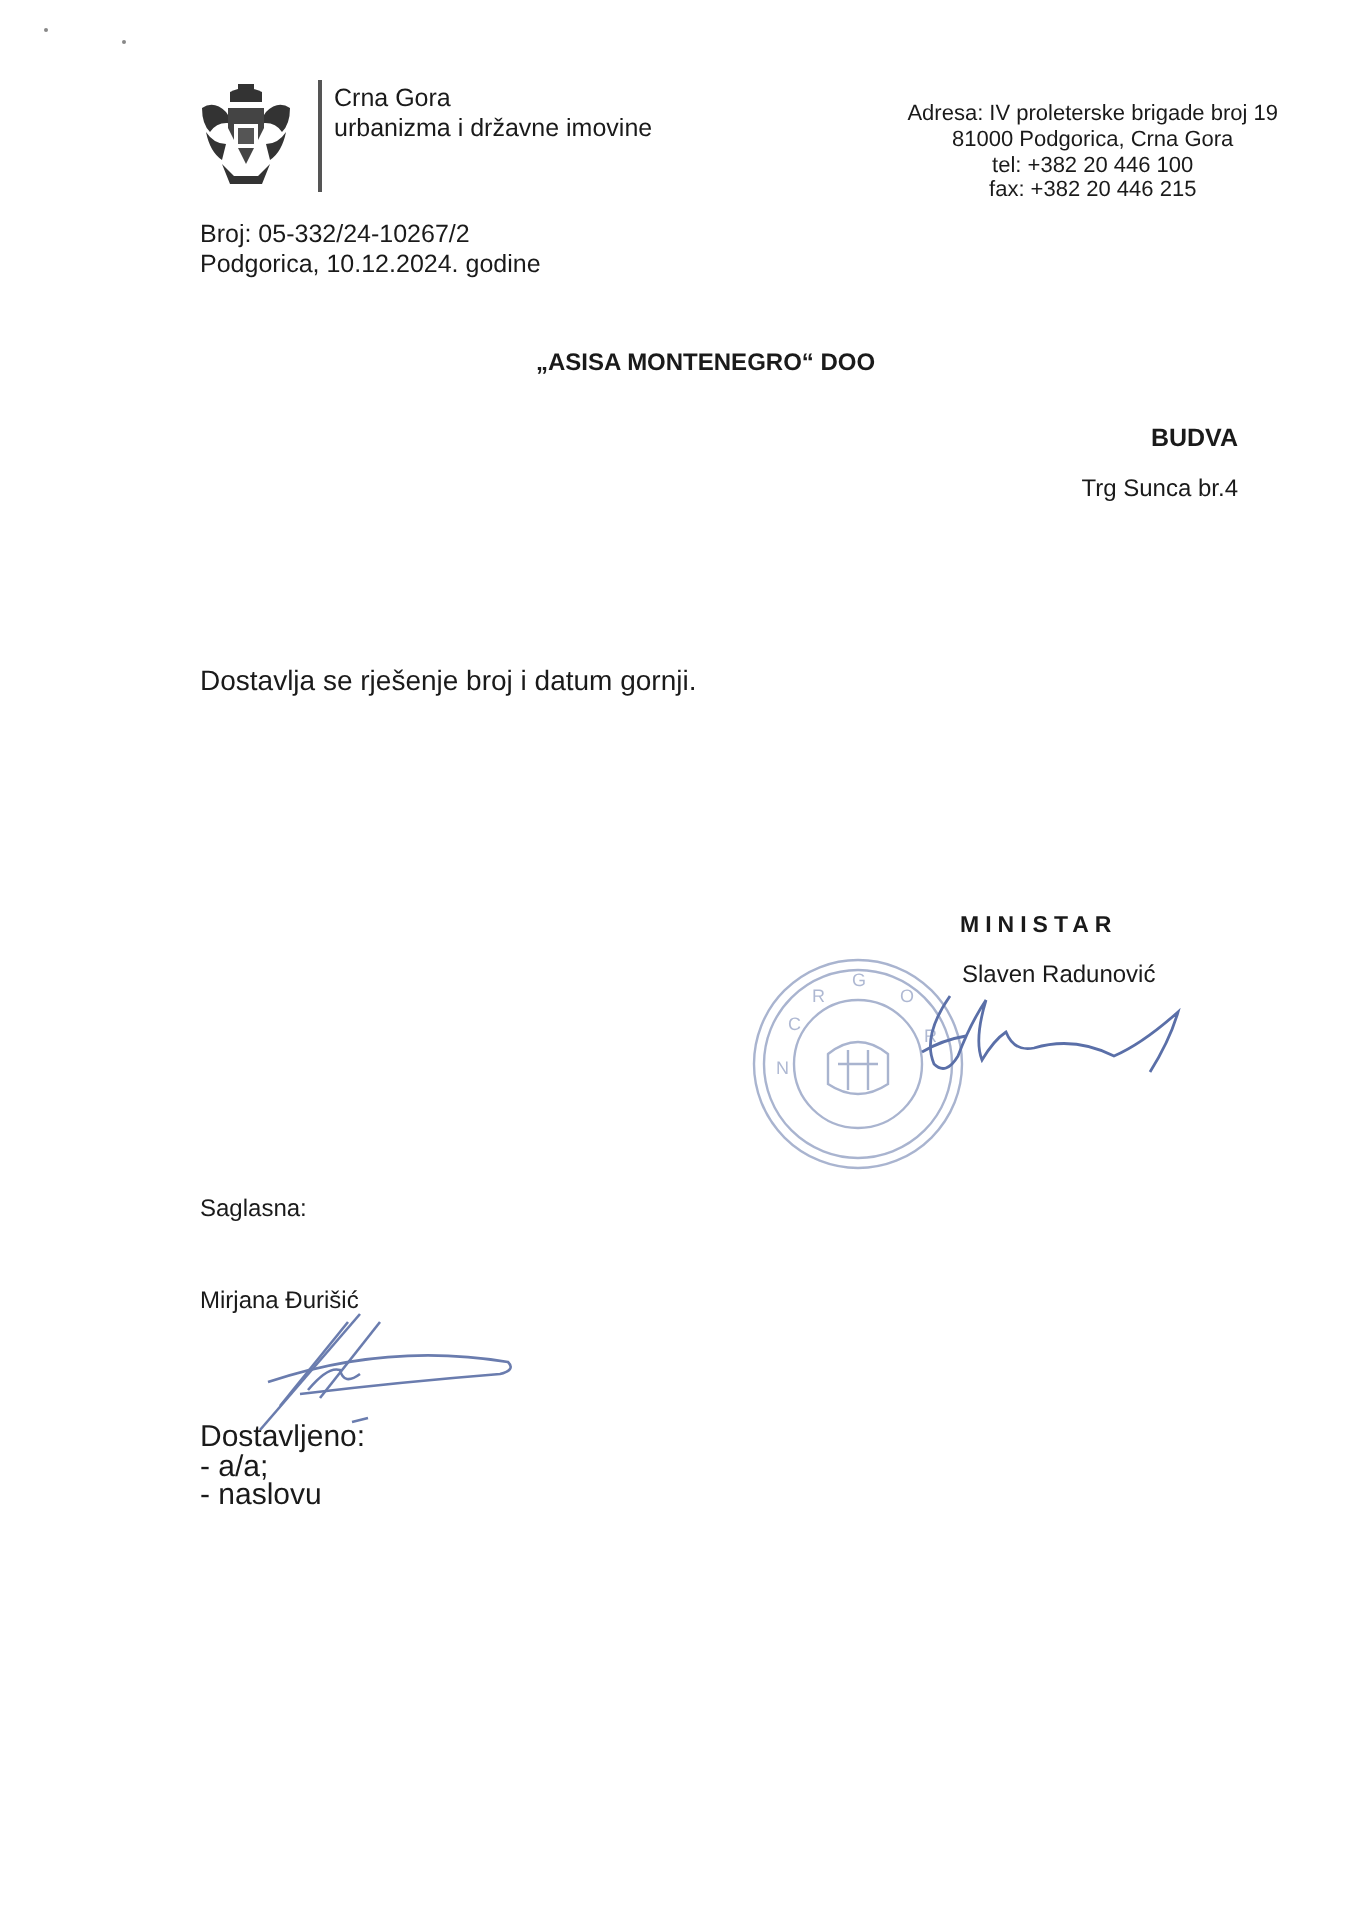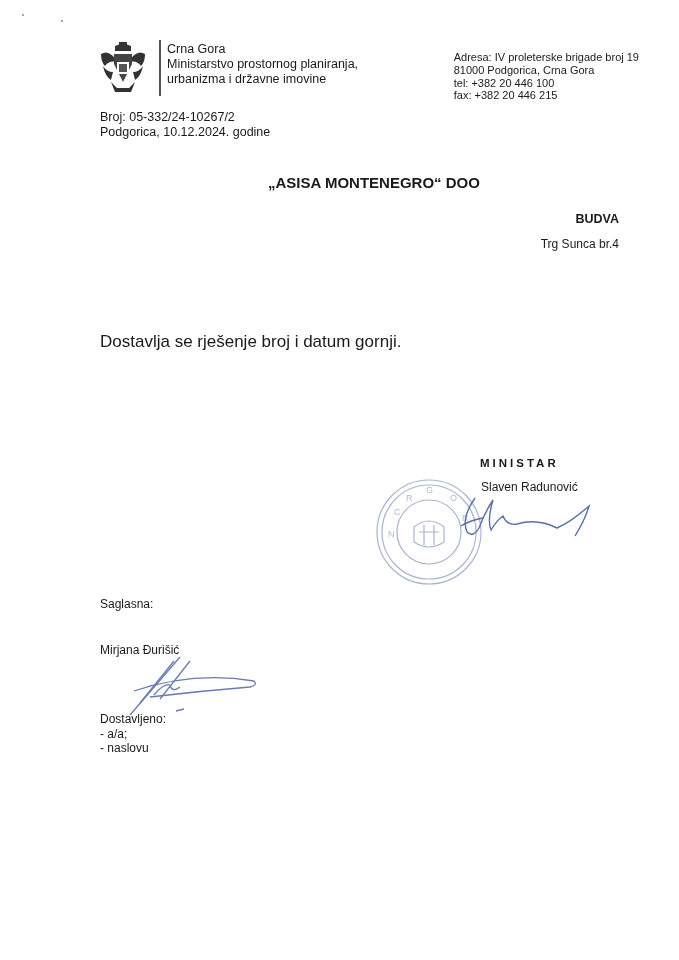--- a/index.html
+++ b/index.html
@@ -3,35 +3,35 @@
 <meta charset="utf-8">
 <style>
   html, body { margin: 0; padding: 0; background: #ffffff; }
   body { width: 679px; height: 960px; position: relative; overflow: hidden;
          font-family: "Liberation Sans", sans-serif; color: #1a1a1a; }
   .abs { position: absolute; }
   .crest { left: 97px; top: 40px; width: 52px; height: 56px; }
   .vline { left: 159px; top: 40px; width: 2px; height: 56px; background: #555; }
   .org { left: 167px; top: 42px; font-size: 12.5px; line-height: 15px; }
   .org div { white-space: nowrap; }
-  .addr { right: 40px; top: 51px; text-align: left; font-size: 11px; line-height: 12.8px; }
+  .addr { right: 40px; top: 51px; text-align: center; font-size: 11px; line-height: 12.8px; }
   .ref { left: 100px; top: 110px; font-size: 12.5px; line-height: 15px; }
-  .recip { left: 268px; top: 174px; font-size: 15px; font-weight: bold; }
+  .recip { left: 268px; top: 174px; font-size: 12px; font-weight: bold; }
   .city { right: 60px; top: 212px; font-size: 12.5px; font-weight: bold; }
   .street { right: 60px; top: 237px; font-size: 12px; }
-  .body-text { left: 100px; top: 332px; font-size: 17px; }
+  .body-text { left: 100px; top: 332px; font-size: 14px; }
   .minister-title { left: 480px; top: 457px; font-size: 11.5px; font-weight: bold; letter-spacing: 3px; }
   .minister-name { left: 481px; top: 480px; font-size: 12px; }
   .stamp { left: 374px; top: 477px; width: 110px; height: 110px; }
   .sig1 { left: 455px; top: 492px; width: 160px; height: 50px; }
   .consent { left: 100px; top: 577px; font-size: 12px; margin-top: 20px; }
   .consent-title { left: 100px; top: 600px; font-size: 12px; font-weight: bold; line-height: 14px; }
   .consent-name { left: 100px; top: 643px; font-size: 12px; }
   .sig2 { left: 120px; top: 655px; width: 160px; height: 65px; }
-  .deliv { left: 100px; top: 712px; font-size: 12px; line-height: 14.5px; }
+  .deliv { left: 100px; top: 712px; font-size: 15px; line-height: 14.5px; }
   .speck { width: 2px; height: 2px; background: #888; border-radius: 1px; }
 </style>
 </head>
 <body>
 
 <div class="abs speck" style="left:22px;top:14px;"></div>
 <div class="abs speck" style="left:61px;top:20px;"></div>
 
 <div class="abs crest">
   <svg width="52" height="56" viewBox="0 0 52 56">
@@ -46,21 +46,20 @@
       <rect x="20" y="22" width="12" height="12" fill="#fff"></rect>
       <path d="M22 24 h8 v8 h-8z" fill="#555"></path>
       <path d="M14 42 l6 6 h12 l6 -6 l-4 10 h-16z"></path>
     </g>
   </svg>
 </div>
 <div class="abs vline"></div>
 
 <div class="abs org">
   <div>Crna Gora</div>
-  <div>Ministarstvo prostornog planiranja,</div>
   <div>urbanizma i državne imovine</div>
 </div>
 
 <div class="abs addr">
   <div>Adresa: IV proleterske brigade broj 19</div>
   <div>81000 Podgorica, Crna Gora</div>
   <div>tel: +382 20 446 100</div>
   <div>fax: +382 20 446 215</div>
 </div>
 

